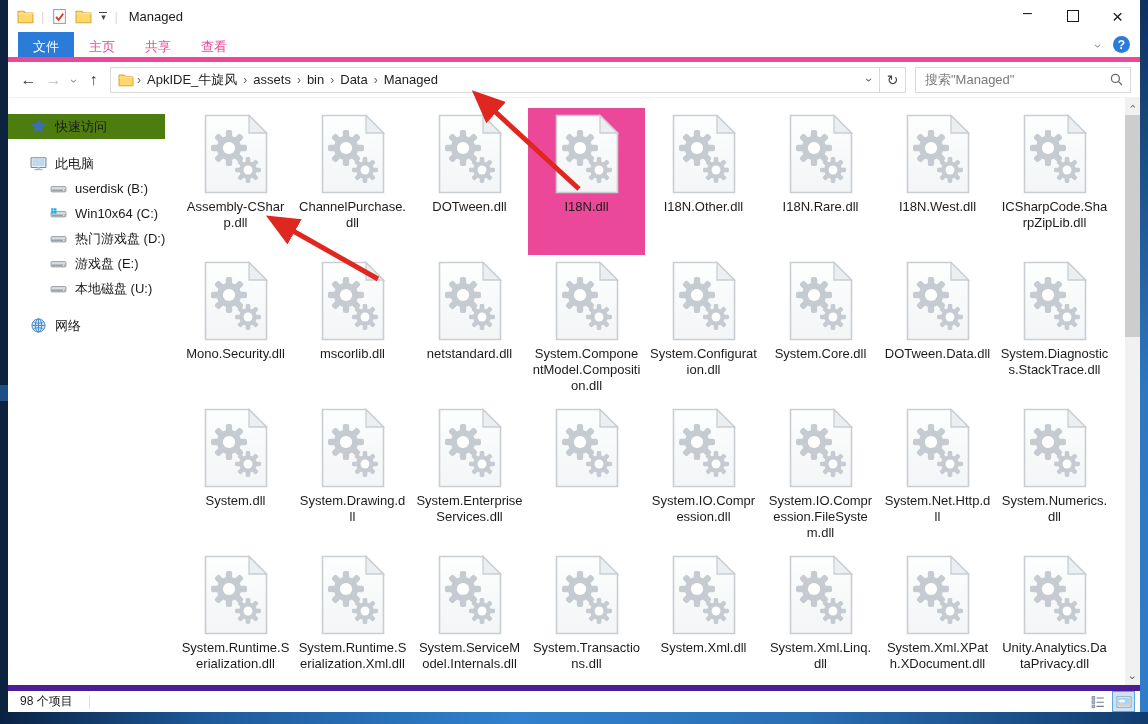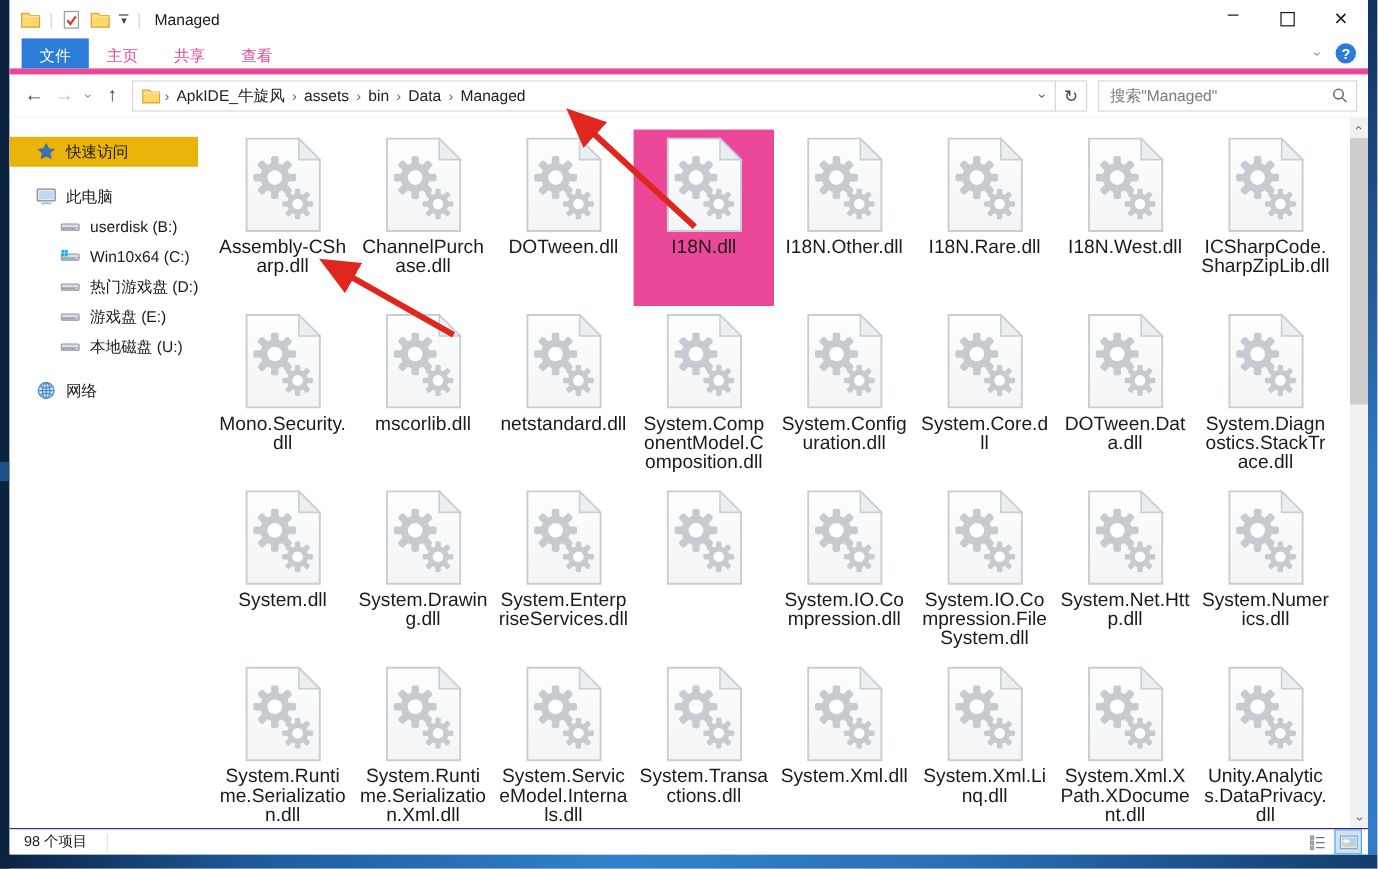--- a/index.html
+++ b/index.html
@@ -58,41 +58,41 @@
   .searchbox input{border:none;outline:none;flex:1;font-size:13px;font-family:"Liberation Sans",sans-serif;color:#444;min-width:0;background:transparent;}
   .searchbox input::placeholder{color:#7b7b7b;opacity:1;}
 
   
   .main{flex:1;display:flex;overflow:hidden;}
   .sidebar{width:157px;padding-top:16px;flex-shrink:0;font-size:13px;color:#1a1a1a;}
   .side-item{height:25px;display:flex;align-items:center;gap:8px;}
   .side-item .ic{width:17px;height:17px;flex-shrink:0;}
   .side-item.lvl0{padding-left:22px;}
   .side-item.lvl1{padding-left:42px;}
-  .side-item.selected{background:#eab308;}
+  .side-item.selected{background:#4d7c0f;}
   .side-item.gap{margin-top:12px;}
   .side-label{white-space:nowrap;}
 
   .content{flex:1;padding:10px 0 0 12px;display:grid;grid-template-columns:repeat(8,117px);grid-auto-rows:147px;
     align-content:start;overflow:hidden;}
   .file{width:117px;display:flex;flex-direction:column;align-items:center;padding-top:6px;}
   .file.selected{background:#ec4899;}
   .file-icon{width:64px;height:80px;flex-shrink:0;}
-  .file-label{margin-top:5px;font-size:16px;line-height:16px;text-align:center;color:#1c1c1c;max-width:108px;word-break:break-all;}
+  .file-label{margin-top:5px;font-size:13px;line-height:16px;text-align:center;color:#1c1c1c;max-width:108px;word-break:break-all;}
 
   .scrollbar{width:15px;background:#f1f1f1;position:relative;flex-shrink:0;}
   .sb-btn{position:absolute;left:0;width:15px;height:16px;display:flex;align-items:center;justify-content:center;color:#5b5b5b;}
   .sb-up{top:0;}
   .sb-down{bottom:0;}
   .sb-thumb{position:absolute;top:17px;left:0;width:15px;height:222px;background:#cdcdcd;}
   .chev-u{display:inline-block;transform:rotate(-90deg);font-size:11px;line-height:1;}
   .chev-dn{display:inline-block;transform:rotate(90deg);font-size:11px;line-height:1;}
 
   
-  .statusbar{height:21px;border-top:1px solid #4c1d95;display:flex;align-items:center;font-size:12px;color:#1a1a1a;
+  .statusbar{height:21px;border-top:6px solid #4c1d95;display:flex;align-items:center;font-size:12px;color:#1a1a1a;
     padding-left:12px;position:relative;flex-shrink:0;}
   .status-sep{width:1px;height:14px;background:#e2e2e2;margin-left:16px;}
   .view-btns{position:absolute;right:5px;top:0;height:100%;display:flex;align-items:center;gap:3px;}
   .view-btn{width:21px;height:19px;display:flex;align-items:center;justify-content:center;border:1px solid transparent;}
   .view-btn.selected{border:1px solid #5ea4e0;background:#cbe3f7;}
 
   .annot{position:absolute;left:0;top:0;width:1148px;height:724px;pointer-events:none;z-index:40;}
 </style>
 </head>
 <body>

